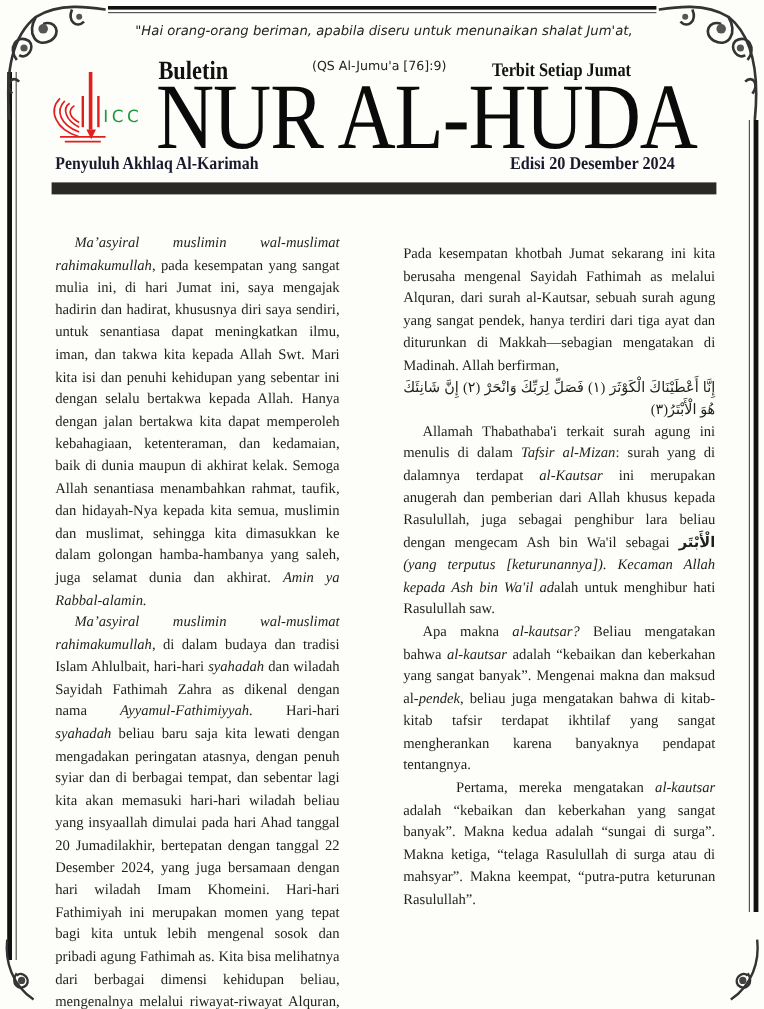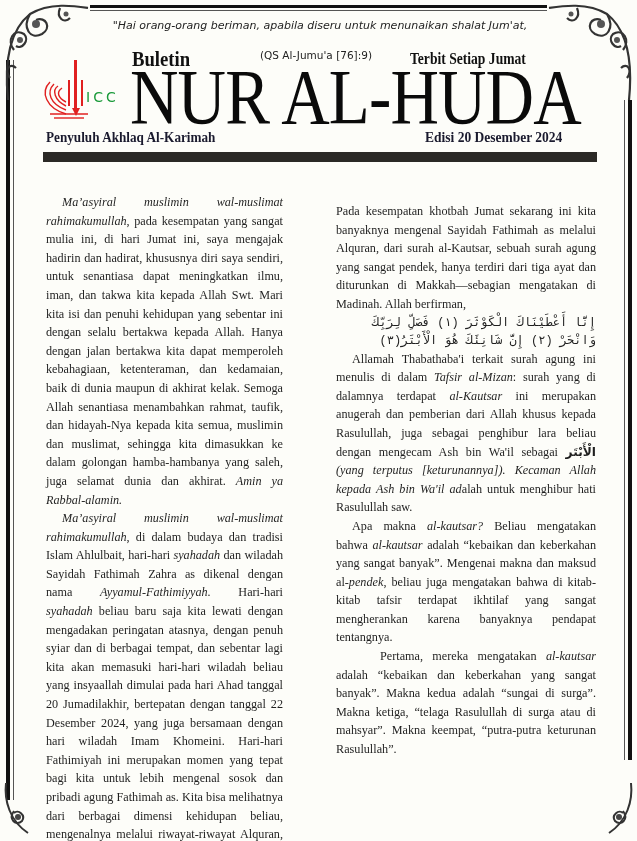--- a/index.html
+++ b/index.html
@@ -27,21 +27,21 @@
   .edition { position:absolute; left:425px; top:129px; font-weight:bold; font-size:15px; color:#1a1a2e; transform:scaleX(0.9); transform-origin:left; }
   .band { position:absolute; left:43px; right:40px; top:152px; height:10px; background:#2b2926; }
 
   .col { position:absolute; font-family:"Liberation Serif", serif; font-size:12.2px; line-height:18.6px; text-align:justify; color:#1f1f1f; }
   .col-left { left:46px; width:237px; top:193px; }
   .col-right { left:336px; width:260px; top:202px; }
   .col p { margin:0; }
   .indent { text-indent:16px; }
   .indent2 { text-indent:44px; }
   em, i { font-style:italic; }
-  .arabic { direction:rtl; text-align:right; font-family:Liberation Mono, monospace; font-size:12px; line-height:18px; }
+  .arabic { direction:rtl; font-family:Liberation Serif, serif; font-size:12px; line-height:18px; }
   .bold-ar { font-family:"DejaVu Sans", sans-serif; font-weight:bold; }
 </style>
 </head>
 <body>
 
 <div class="frame-top"></div>
 <div class="frame-top2"></div>
 <div class="frame-left-outer"></div>
 <div class="frame-left-inner"></div>
 <div class="frame-right-outer"></div>
@@ -129,18 +129,18 @@
 <div class="subtitle">Penyuluh Akhlaq Al-Karimah</div>
 <div class="edition">Edisi 20 Desember 2024</div>
 <div class="band"></div>
 
 <div class="col col-left">
   <p class="indent"><em>Ma’asyiral muslimin wal-muslimat rahimakumullah</em><span>, pada kesempatan yang sangat mulia ini, di hari Jumat ini, saya mengajak hadirin dan hadirat, khususnya diri saya sendiri, untuk senantiasa dapat meningkatkan ilmu, iman, dan takwa kita kepada Allah Swt. Mari kita isi dan penuhi kehidupan yang sebentar ini dengan selalu bertakwa kepada Allah. Hanya dengan jalan bertakwa kita dapat memperoleh kebahagiaan, ketenteraman, dan kedamaian, baik di dunia maupun di akhirat kelak. Semoga Allah senantiasa menambahkan rahmat, taufik, dan hidayah-Nya kepada kita semua, muslimin dan muslimat, sehingga kita dimasukkan ke dalam golongan hamba-hambanya yang saleh, juga selamat dunia dan akhirat. </span><em>Amin ya Rabbal-alamin.</em></p>
   <p class="indent"><em>Ma’asyiral muslimin wal-muslimat rahimakumullah</em><span>, di dalam budaya dan tradisi Islam Ahlulbait, hari-hari </span><em>syahadah</em><span> dan wiladah Sayidah Fathimah Zahra as dikenal dengan nama </span><em>Ayyamul-Fathimiyyah.</em><span> Hari-hari </span><em>syahadah</em><span> beliau baru saja kita lewati dengan mengadakan peringatan atasnya, dengan penuh syiar dan di berbagai tempat, dan sebentar lagi kita akan memasuki hari-hari wiladah beliau yang insyaallah dimulai pada hari Ahad tanggal 20 Jumadilakhir, bertepatan dengan tanggal 22 Desember 2024, yang juga bersamaan dengan hari wiladah Imam Khomeini. Hari-hari Fathimiyah ini merupakan momen yang tepat bagi kita untuk lebih mengenal sosok dan pribadi agung Fathimah as. Kita bisa melihatnya dari berbagai dimensi kehidupan beliau, mengenalnya melalui riwayat-riwayat Alquran, hadis-hadis Rasulullah saw, pun melalui riwayat-riwayat para Imam maksum as, putra-putra beliau as.</span></p>
 </div>
 
 <div class="col col-right">
-  <p>Pada kesempatan khotbah Jumat sekarang ini kita banyaknya mengenal Sayidah Fathimah as melalui Alquran, dari surah al-Kautsar, sebuah surah agung yang sangat pendek, hanya terdiri dari tiga ayat dan diturunkan di Makkah—sebagian mengatakan di Madinah. Allah berfirman,</p>
+  <p>Pada kesempatan khotbah Jumat sekarang ini kita berusaha mengenal Sayidah Fathimah as melalui Alquran, dari surah al-Kautsar, sebuah surah agung yang sangat pendek, hanya terdiri dari tiga ayat dan diturunkan di Makkah—sebagian mengatakan di Madinah. Allah berfirman,</p>
   <p class="arabic">إِنَّا أَعْطَيْنَاكَ الْكَوْثَرَ (١) فَصَلِّ لِرَبِّكَ وَانْحَرْ (٢) إِنَّ شَانِئَكَ هُوَ الْأَبْتَرُ(٣)</p>
   <p class="indent"><span>Allamah Thabathaba'i terkait surah agung ini menulis di dalam </span><em>Tafsir al-Mizan</em><span>: surah yang di dalamnya terdapat </span><em>al-Kautsar</em><span> ini merupakan anugerah dan pemberian dari Allah khusus kepada Rasulullah, juga sebagai penghibur lara beliau dengan mengecam Ash bin Wa'il sebagai </span><span class="bold-ar">الْأَبْتَر</span><em> (yang terputus [keturunannya]). Kecaman Allah kepada Ash bin Wa'il ad</em><span>alah untuk menghibur hati Rasulullah saw.</span></p>
   <p class="indent"><span>Apa makna </span><em>al-kautsar?</em><span> Beliau mengatakan bahwa </span><em>al-kautsar</em><span> adalah “kebaikan dan keberkahan yang sangat banyak”. Mengenai makna dan maksud al-</span><em>pendek</em><span>, beliau juga mengatakan bahwa di kitab-kitab tafsir terdapat ikhtilaf yang sangat mengherankan karena banyaknya pendapat tentangnya.</span></p>
   <p class="indent2"><span>Pertama, mereka mengatakan </span><em>al-kautsar</em><span> adalah “kebaikan dan keberkahan yang sangat banyak”. Makna kedua adalah “sungai di surga”. Makna ketiga, “telaga Rasulullah di surga atau di mahsyar”. Makna keempat, “putra-putra keturunan Rasulullah”.</span></p>
 </div>
 
 </body></html>

